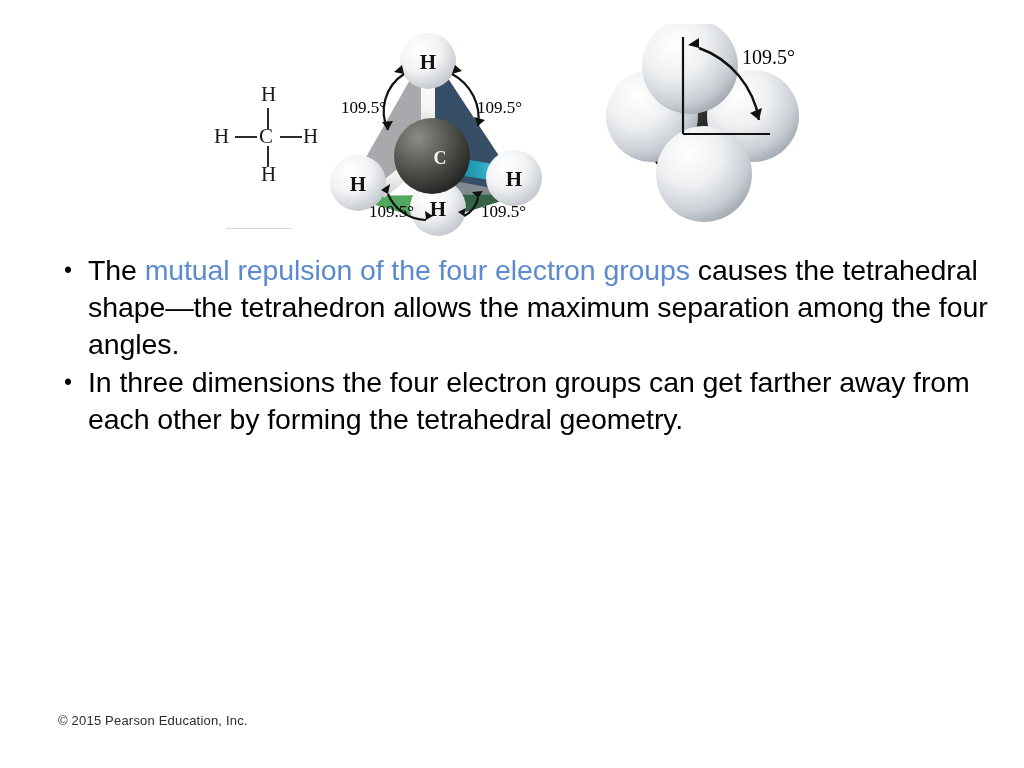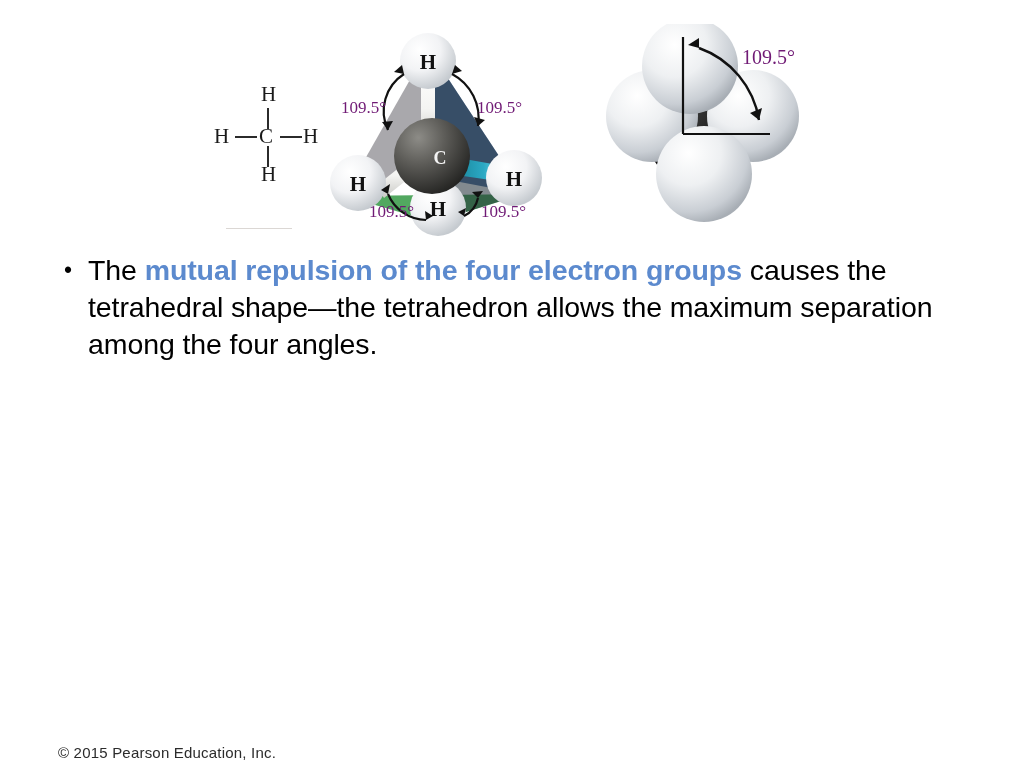--- a/index.html
+++ b/index.html
@@ -78,21 +78,21 @@
     top: 24px;
     width: 230px;
     height: 200px;
   }
   #space-filling-model svg { display: block; }
 
   .angle-label {
     position: absolute;
     font-family: "Liberation Serif", serif;
     font-size: 17px;
-    color: #701a75;
+    color: #000000;
     white-space: nowrap;
   }
   .angle-label.big {
     font-size: 20px;
   }
 
   
   #content-body {
     position: absolute;
     left: 56px;
@@ -120,33 +120,33 @@
     content: "\2022";
     position: absolute;
     left: 8px;
     top: -1px;
     font-size: 23px;
     line-height: 38px;
     color: #000;
   }
   .hl-blue {
     color: #5c8ace;
-    font-weight: bold;
+    font-weight: normal;
   }
   sub {
     font-size: 0.62em;
     vertical-align: -0.22em;
   }
 
   
   #footer-credit {
     position: absolute;
     left: 58px;
-    top: 744px;
-    font-size: 15px;
+    top: 713px;
+    font-size: 13px;
     color: #2b2b2b;
     letter-spacing: 0.2px;
   }
 </style>
 </head>
 <body>
 
 <div id="figure-area">
 
   <div id="lewis-structure">
@@ -265,16 +265,17 @@
       <polygon points="95,24 84,21 95,14" fill="#111"></polygon>
       <polygon points="155,96 158,84 146,89" fill="#111"></polygon>
     </svg>
   </div>
   <span class="angle-label big" style="left:742px; top:46px;">109.5°</span>
 </div>
 
 <div id="content-body">
   <ul class="bullet-list">
     <li class="bullet-item"><span>The </span><span class="hl-blue">mutual repulsion of the four electron groups</span><span> causes the tetrahedral shape—the tetrahedron allows the maximum separation among the four angles.</span></li>
+    <li class="bullet-item"><span>In three dimensions the four electron groups can get farther away from each other by forming the tetrahedral geometry.</span></li>
   </ul>
 </div>
 
 <div id="footer-credit">© 2015  Pearson Education, Inc.</div>
 
 </body></html>

